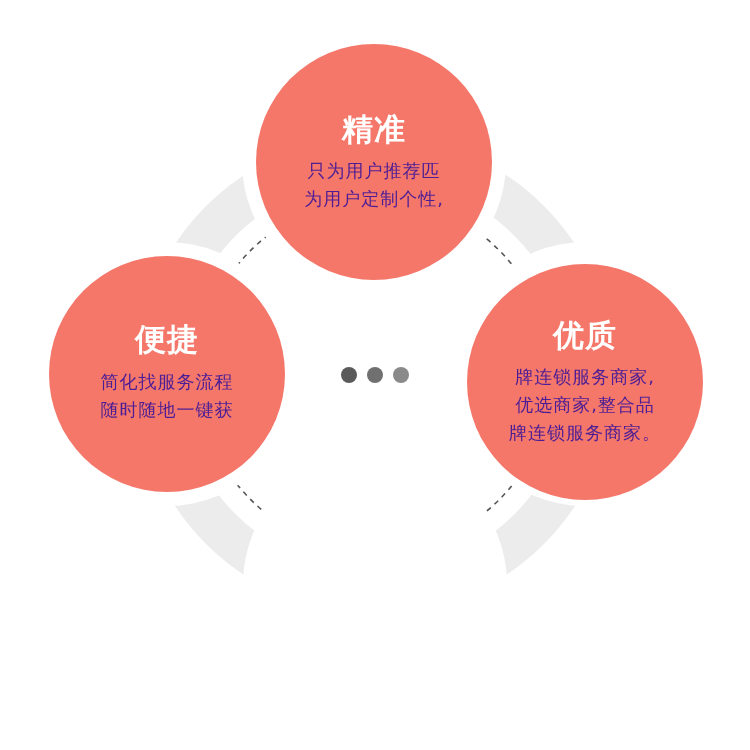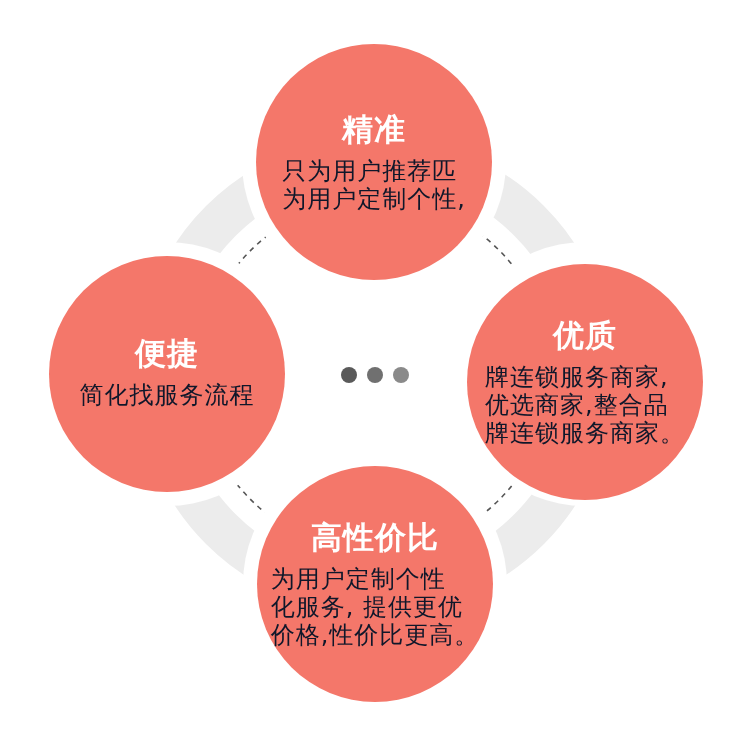--- a/index.html
+++ b/index.html
@@ -1,24 +1,24 @@
 <!DOCTYPE html>
 <html><head>
   <meta charset="utf-8">
   <style>
     html, body { margin: 0; padding: 0; background: #ffffff; }
     body { width: 750px; height: 750px; position: relative; overflow: hidden;
            font-family: "DejaVu Sans", "Liberation Sans", sans-serif; }
     #stage { position: absolute; left: 0; top: 0; width: 750px; height: 750px; }
     .node { position: absolute; width: 236px; height: 236px; border-radius: 50%;
             display: flex; flex-direction: column; align-items: center; justify-content: center;
-            color: #fff; }
+            text-align: center; color: #fff; }
     .node-title { font-weight: bold; font-size: 31px; letter-spacing: 1px; line-height: 1.2;
                   margin-bottom: 8px; color: #ffffff; }
-    .node-desc { font-size: 24px; line-height: 28px; color: #0f172a; letter-spacing: 1px; }
+    .node-desc { font-size: 18px; line-height: 28px; color: #4c1d95; letter-spacing: 1px; }
     .dots { position: absolute; left: 341px; top: 367px; display: flex; gap: 10px; }
     .dot { width: 16px; height: 16px; border-radius: 50%; }
   </style>
 </head>
 <body>
 
 <div id="stage">
   <svg width="750" height="750" viewBox="0 0 750 750" style="position:absolute;left:0;top:0;">
     <defs>
       <mask id="ringMask">
@@ -42,39 +42,32 @@
     <div class="node-desc">
       <div>只为用户推荐匹</div>
       <div>为用户定制个性,</div>
     </div>
   </div>
 
   <div class="node" style="left:49px; top:256px; background:#f4776a;font-family:Liberation Mono, monospace;">
     <div class="node-title">便捷</div>
     <div class="node-desc">
       <div>简化找服务流程</div>
+      <div>随时随地一键获</div>
     </div>
   </div>
 
   <div class="node" style="left:467px; top:264px; background:#f4776a;">
     <div class="node-title">优质</div>
     <div class="node-desc">
       <div>牌连锁服务商家,</div>
       <div>优选商家,整合品</div>
       <div>牌连锁服务商家。</div>
     </div>
   </div>
 
-  <div class="node" style="left:257px; top:466px; background:#f4776a;">
-    <div class="node-title">高性价比</div>
-    <div class="node-desc">
-      <div>为用户定制个性</div>
-      <div>化服务, 提供更优</div>
-      <div>价格,性价比更高。</div>
-    </div>
-  </div>
 
   <div class="dots">
     <span class="dot" style="background:#5a5a5a;"></span>
     <span class="dot" style="background:#707070;"></span>
     <span class="dot" style="background:#8a8a8a;"></span>
   </div>
 </div>
 
 </body></html>

